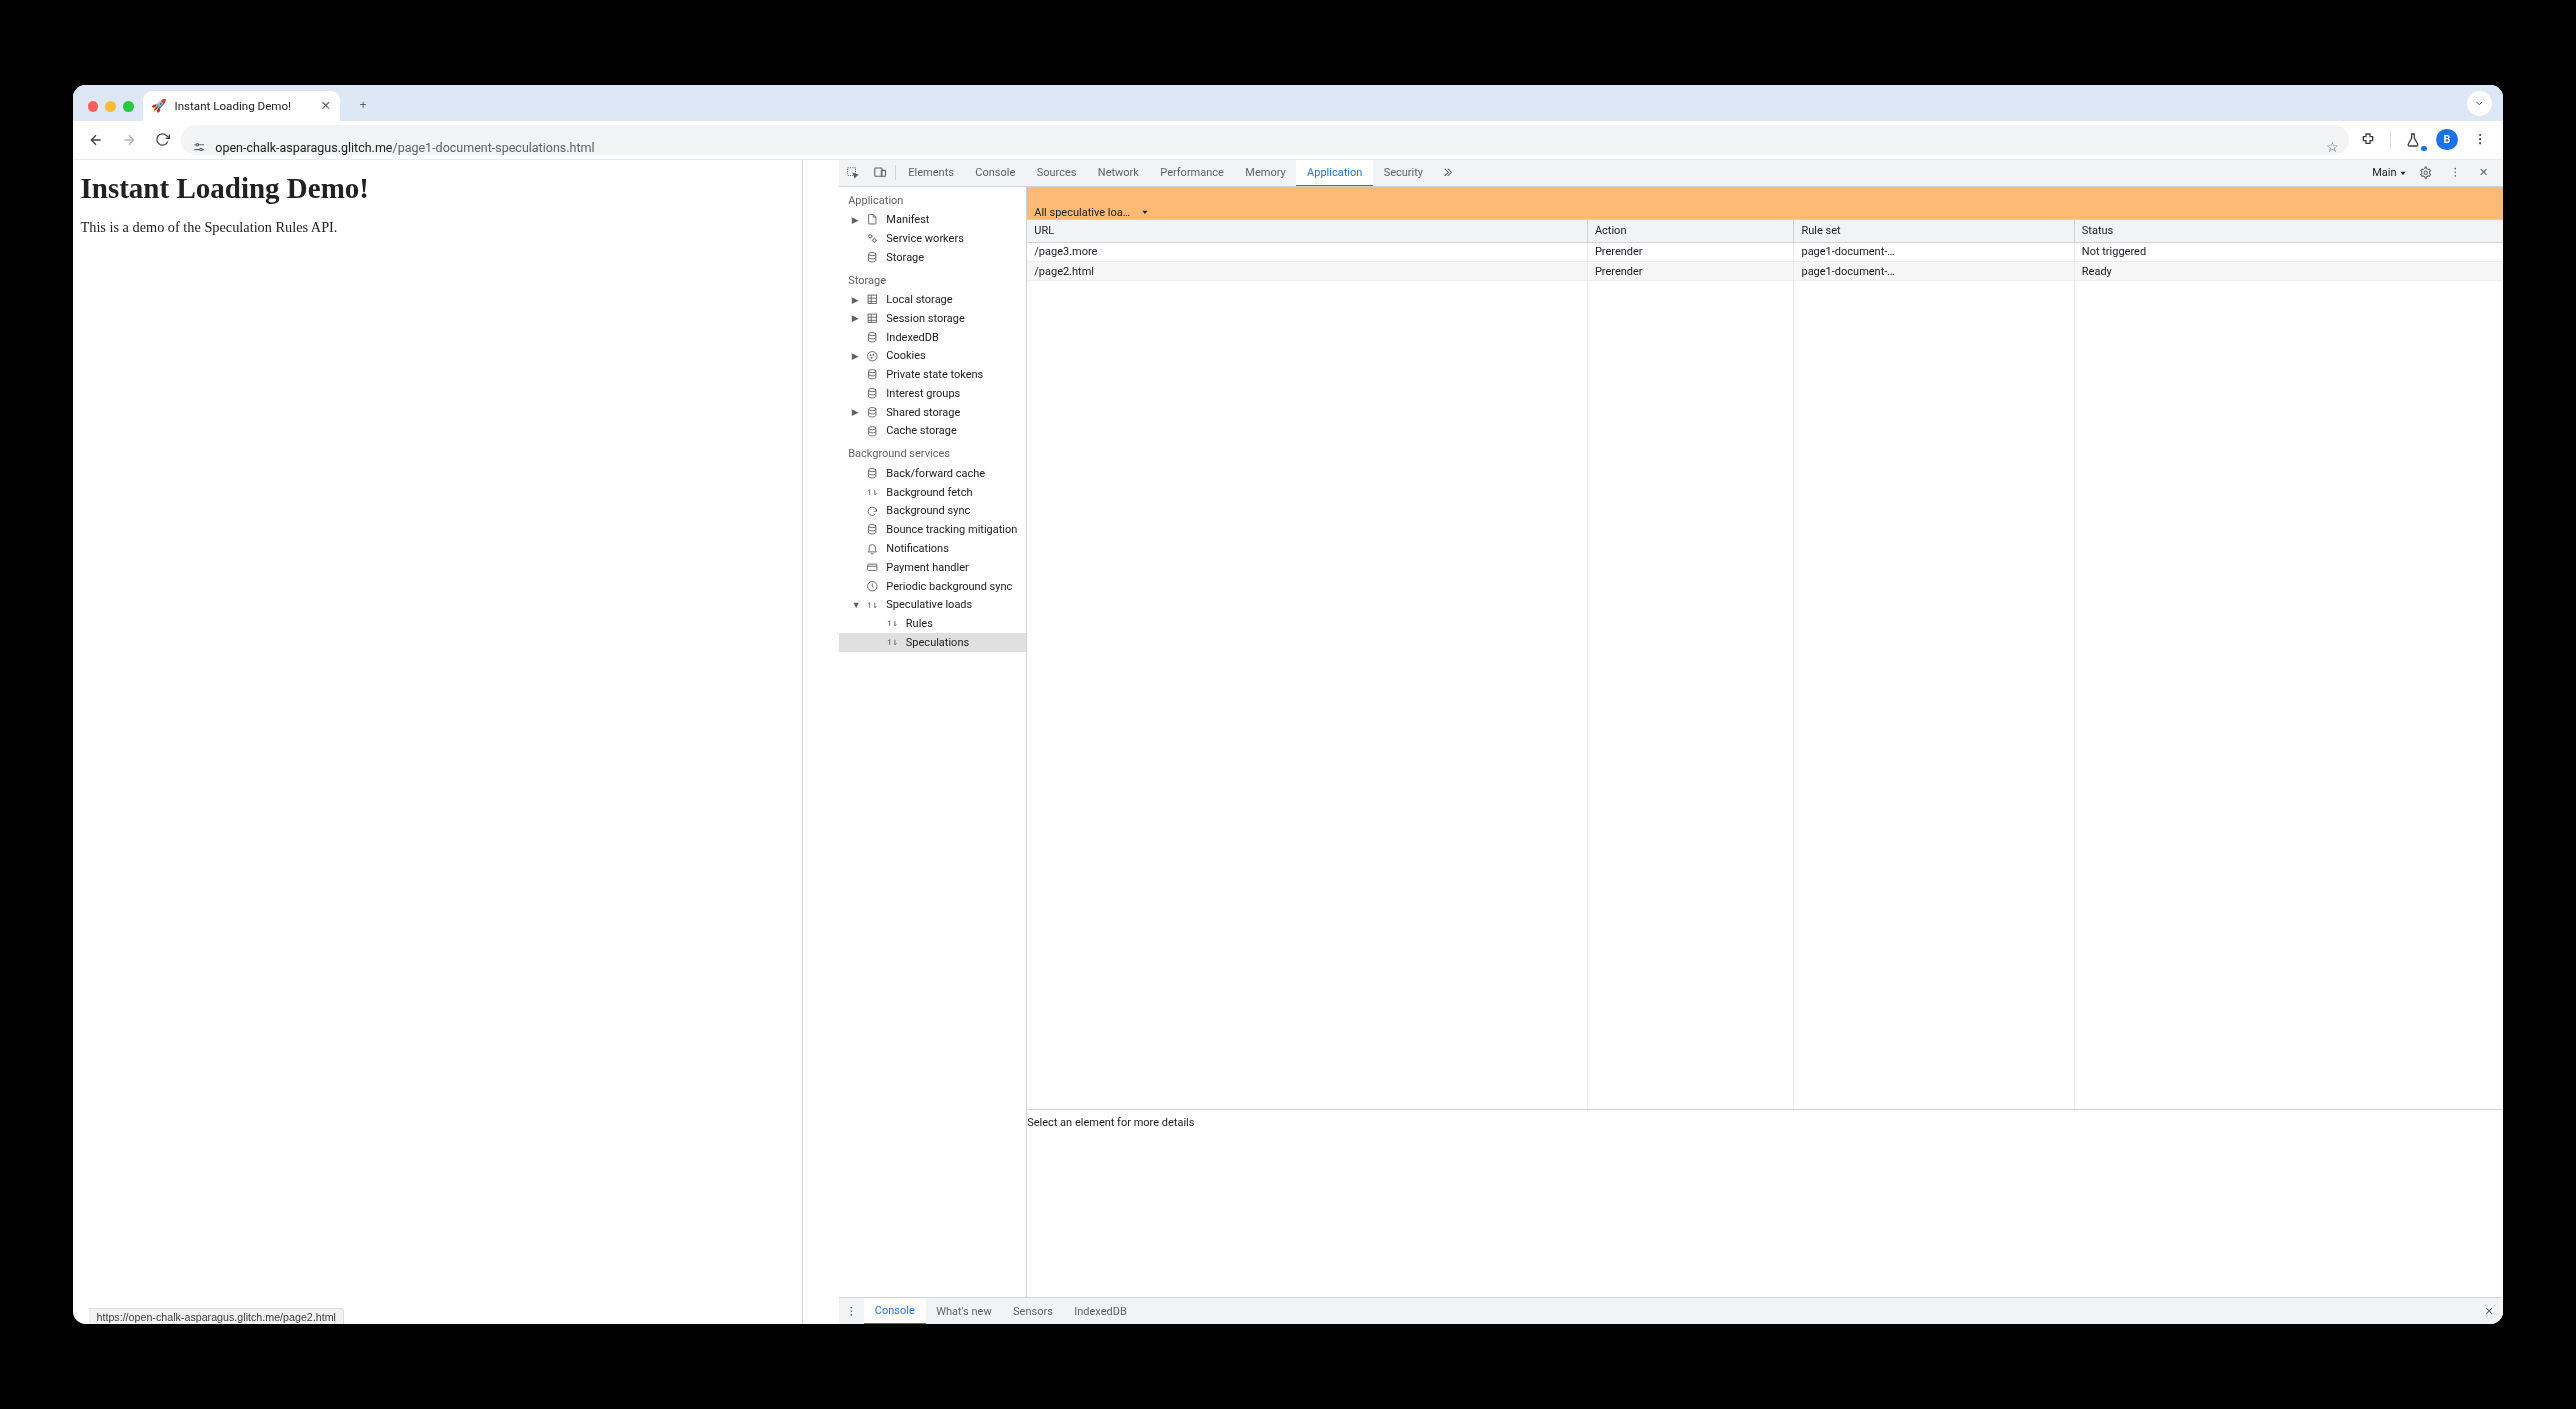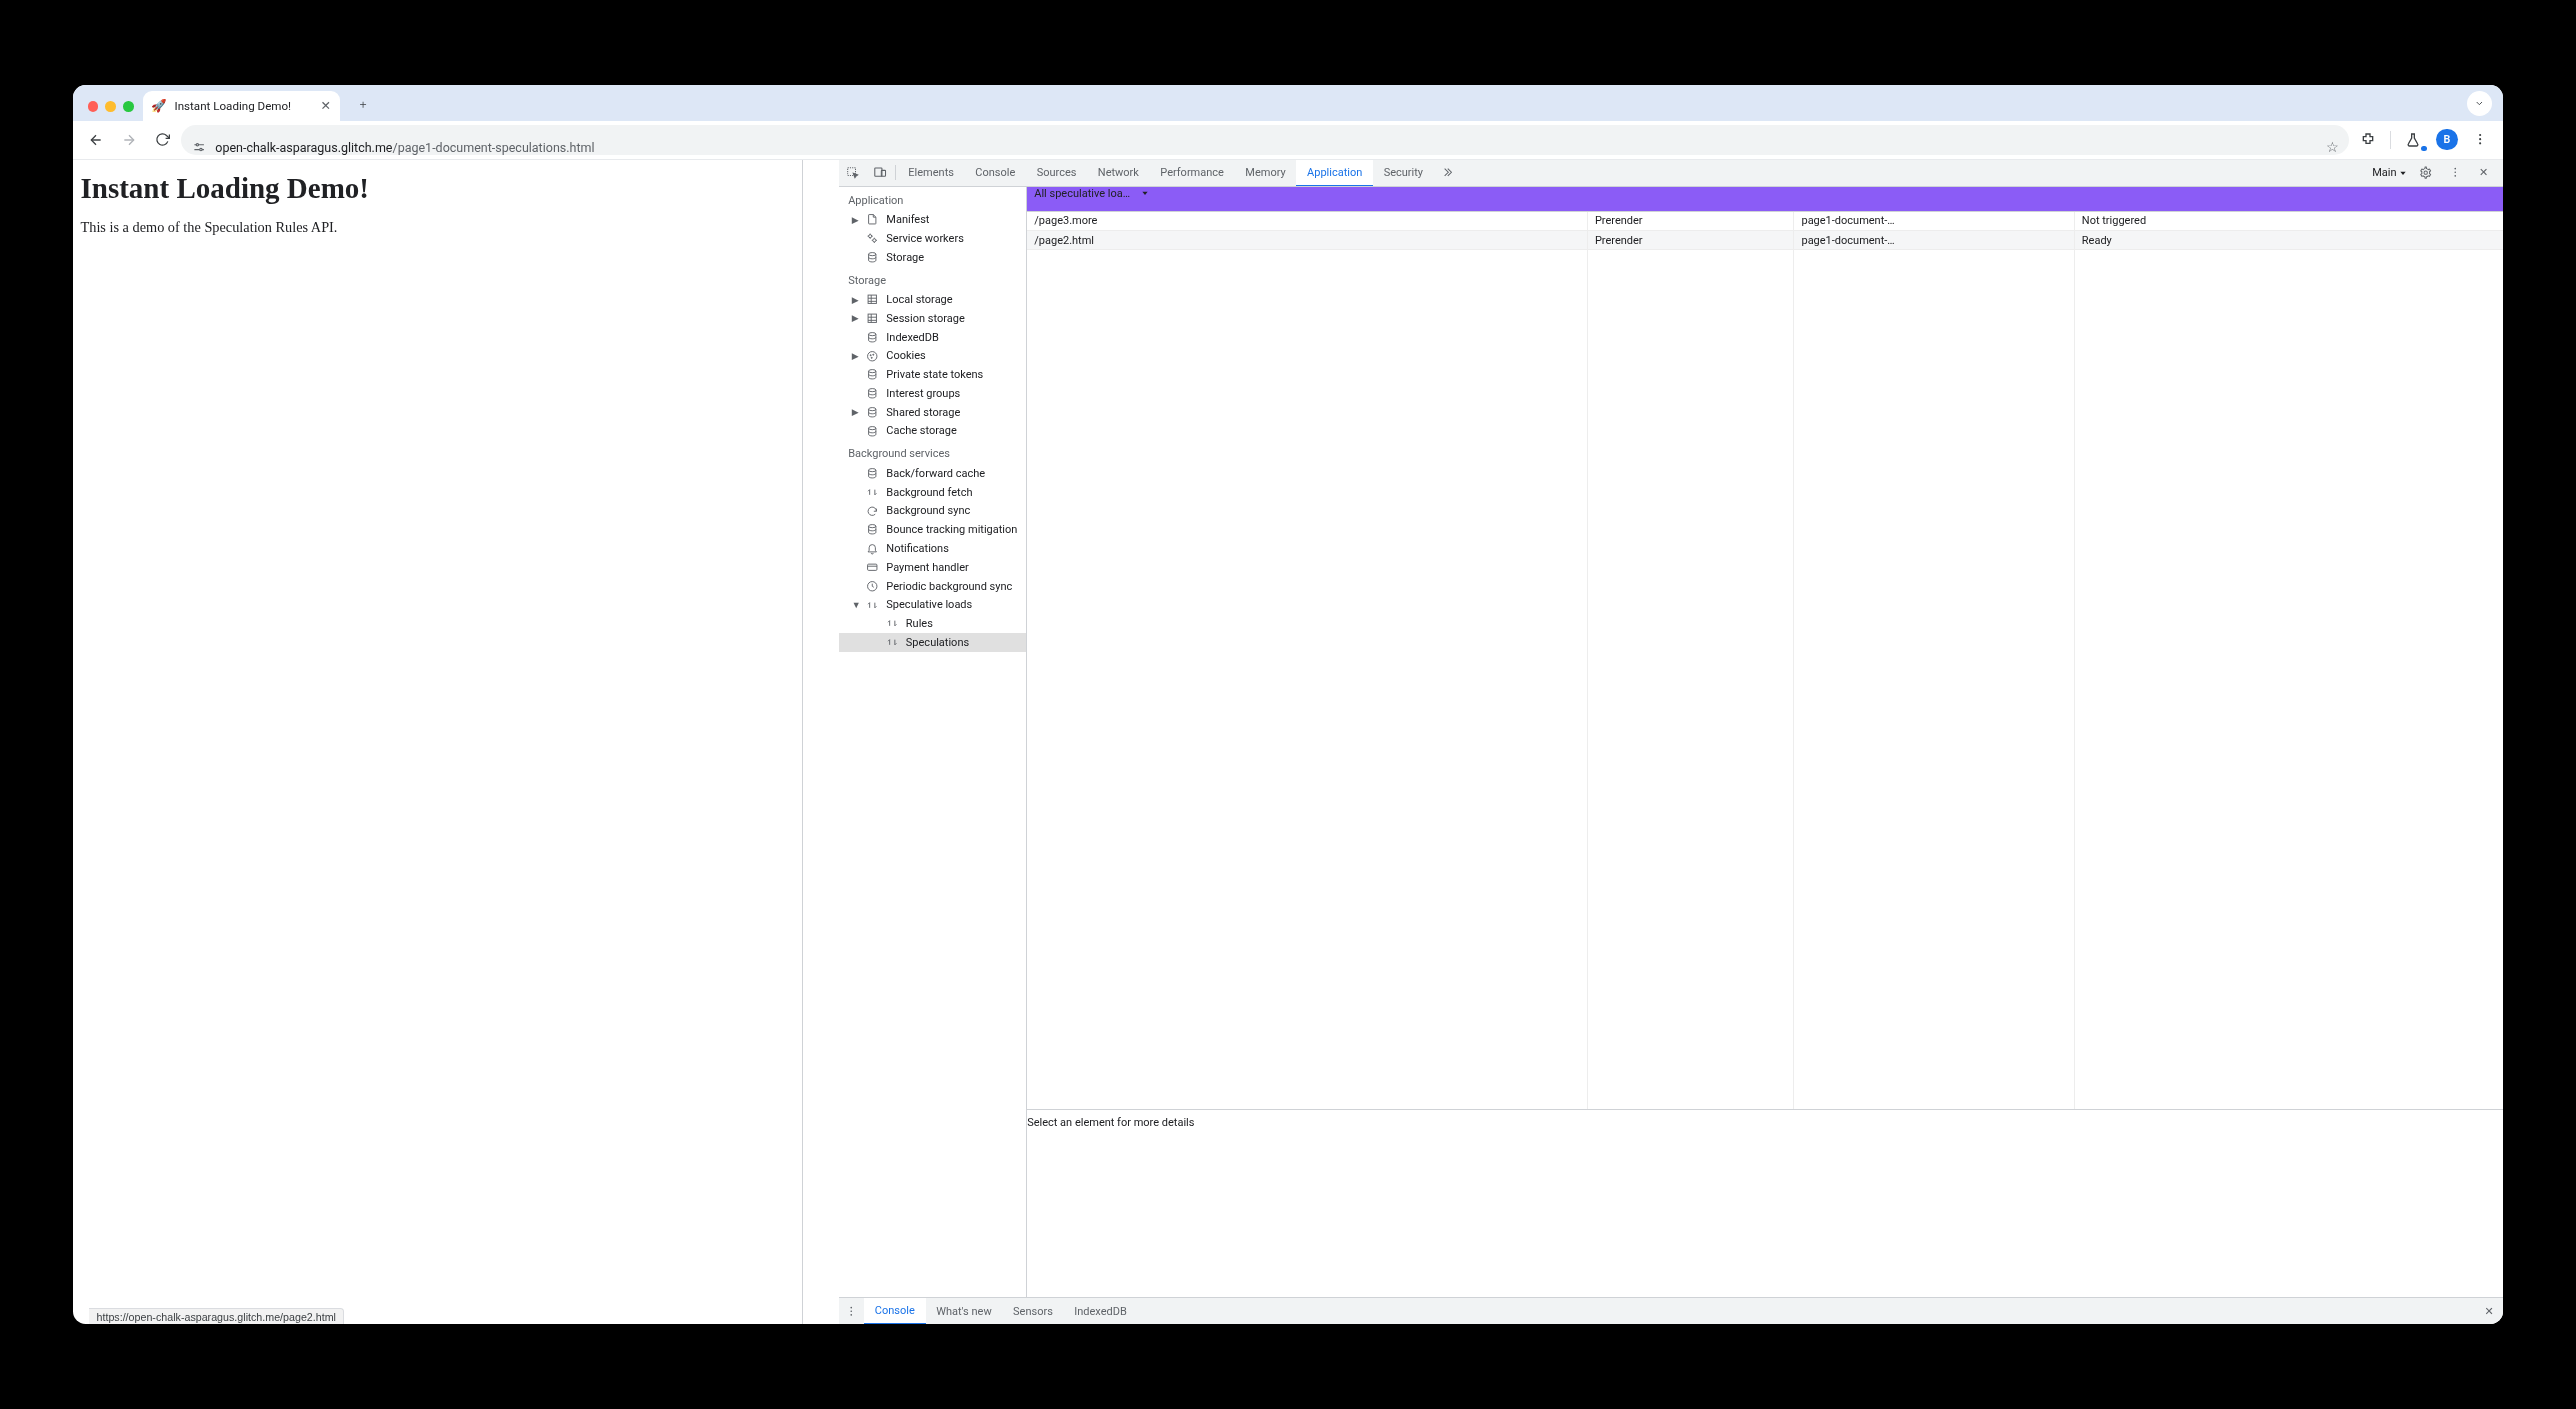--- a/index.html
+++ b/index.html
@@ -151,22 +151,22 @@
   }
   .dt-side .item .arrow{ width:7.1px;text-align:center;color:#5f6368;font-size:9px;}
   .dt-side .item.noarrow .arrow{visibility:hidden;}
   .dt-side .item.selected{ background:#e0e0e0; }
   .dt-side .item.child{ padding-left:32px;}
   .dt-side .item .ic{ width:13.4px;height:13.4px;display:flex;align-items:center;justify-content:center;color:#5f6368;}
   .dt-side .item .ic svg{width:12.5px;height:12.5px;}
 
   .dt-main{ flex:1; display:flex; flex-direction:column; min-width:0;}
   .dt-filterbar{
-    height:25px;border-bottom:0.9px solid #cfd2d6;background:#8b5cf6;
-    display:flex;align-items:flex-start;padding:0 7.1px;font-size:11px;color:#202124;gap:9px;
+    height:33px;border-bottom:0.9px solid #cfd2d6;background:#fdba74;
+    display:flex;align-items:flex-end;padding:0 7.1px;font-size:11px;color:#202124;gap:9px;
   }
   .dt-table-head{
     display:flex;height:23px;border-bottom:0.9px solid #cfd2d6;background:#f1f3f4;font-size:11px;
   }
   .dt-col{ padding:4.5px 7.1px; border-right:0.9px solid #cfd2d6; overflow:hidden; text-overflow:ellipsis; white-space:nowrap;}
   .c-url{flex:0 0 38%}.c-action{flex:0 0 14%}.c-rule{flex:0 0 19%}.c-status{flex:1;border-right:none;}
   .dt-row{display:flex;font-size:11px;border-bottom:0.9px solid #ededed;}
   .dt-row:nth-child(odd){background:#fff;}
   .dt-row:nth-child(even){background:#f5f6f7;}
   .dt-row .dt-col{padding:2.7px 7.1px;border-right:0.9px solid #e3e3e3;}
@@ -570,20 +570,26 @@
         <div class="dt-main">
           <div class="dt-filterbar">
             <span style="display:flex;align-items:center;gap:10.7px;">
               <span>All speculative loa…</span>
               <svg width="8" height="8" viewBox="0 0 24 24" fill="currentColor">
                   <polygon points="4,8 20,8 12,18"></polygon>
                 </svg>
             </span>
           </div>
           <div class="dt-table-wrap">
+            <div class="dt-table-head">
+              <div class="dt-col c-url">URL</div>
+              <div class="dt-col c-action">Action</div>
+              <div class="dt-col c-rule">Rule set</div>
+              <div class="dt-col c-status">Status</div>
+            </div>
             <div class="dt-table-scroll">
               <div class="gridlines">
                 <div class="c-url"></div>
                   <div class="c-action"></div>
                   <div class="c-rule"></div>
                   <div class="c-status" style="border-right:none"></div>
               </div>
               <div id="rows">
                   <div class="dt-row">
                     <div class="dt-col c-url">/page3.more</div>

